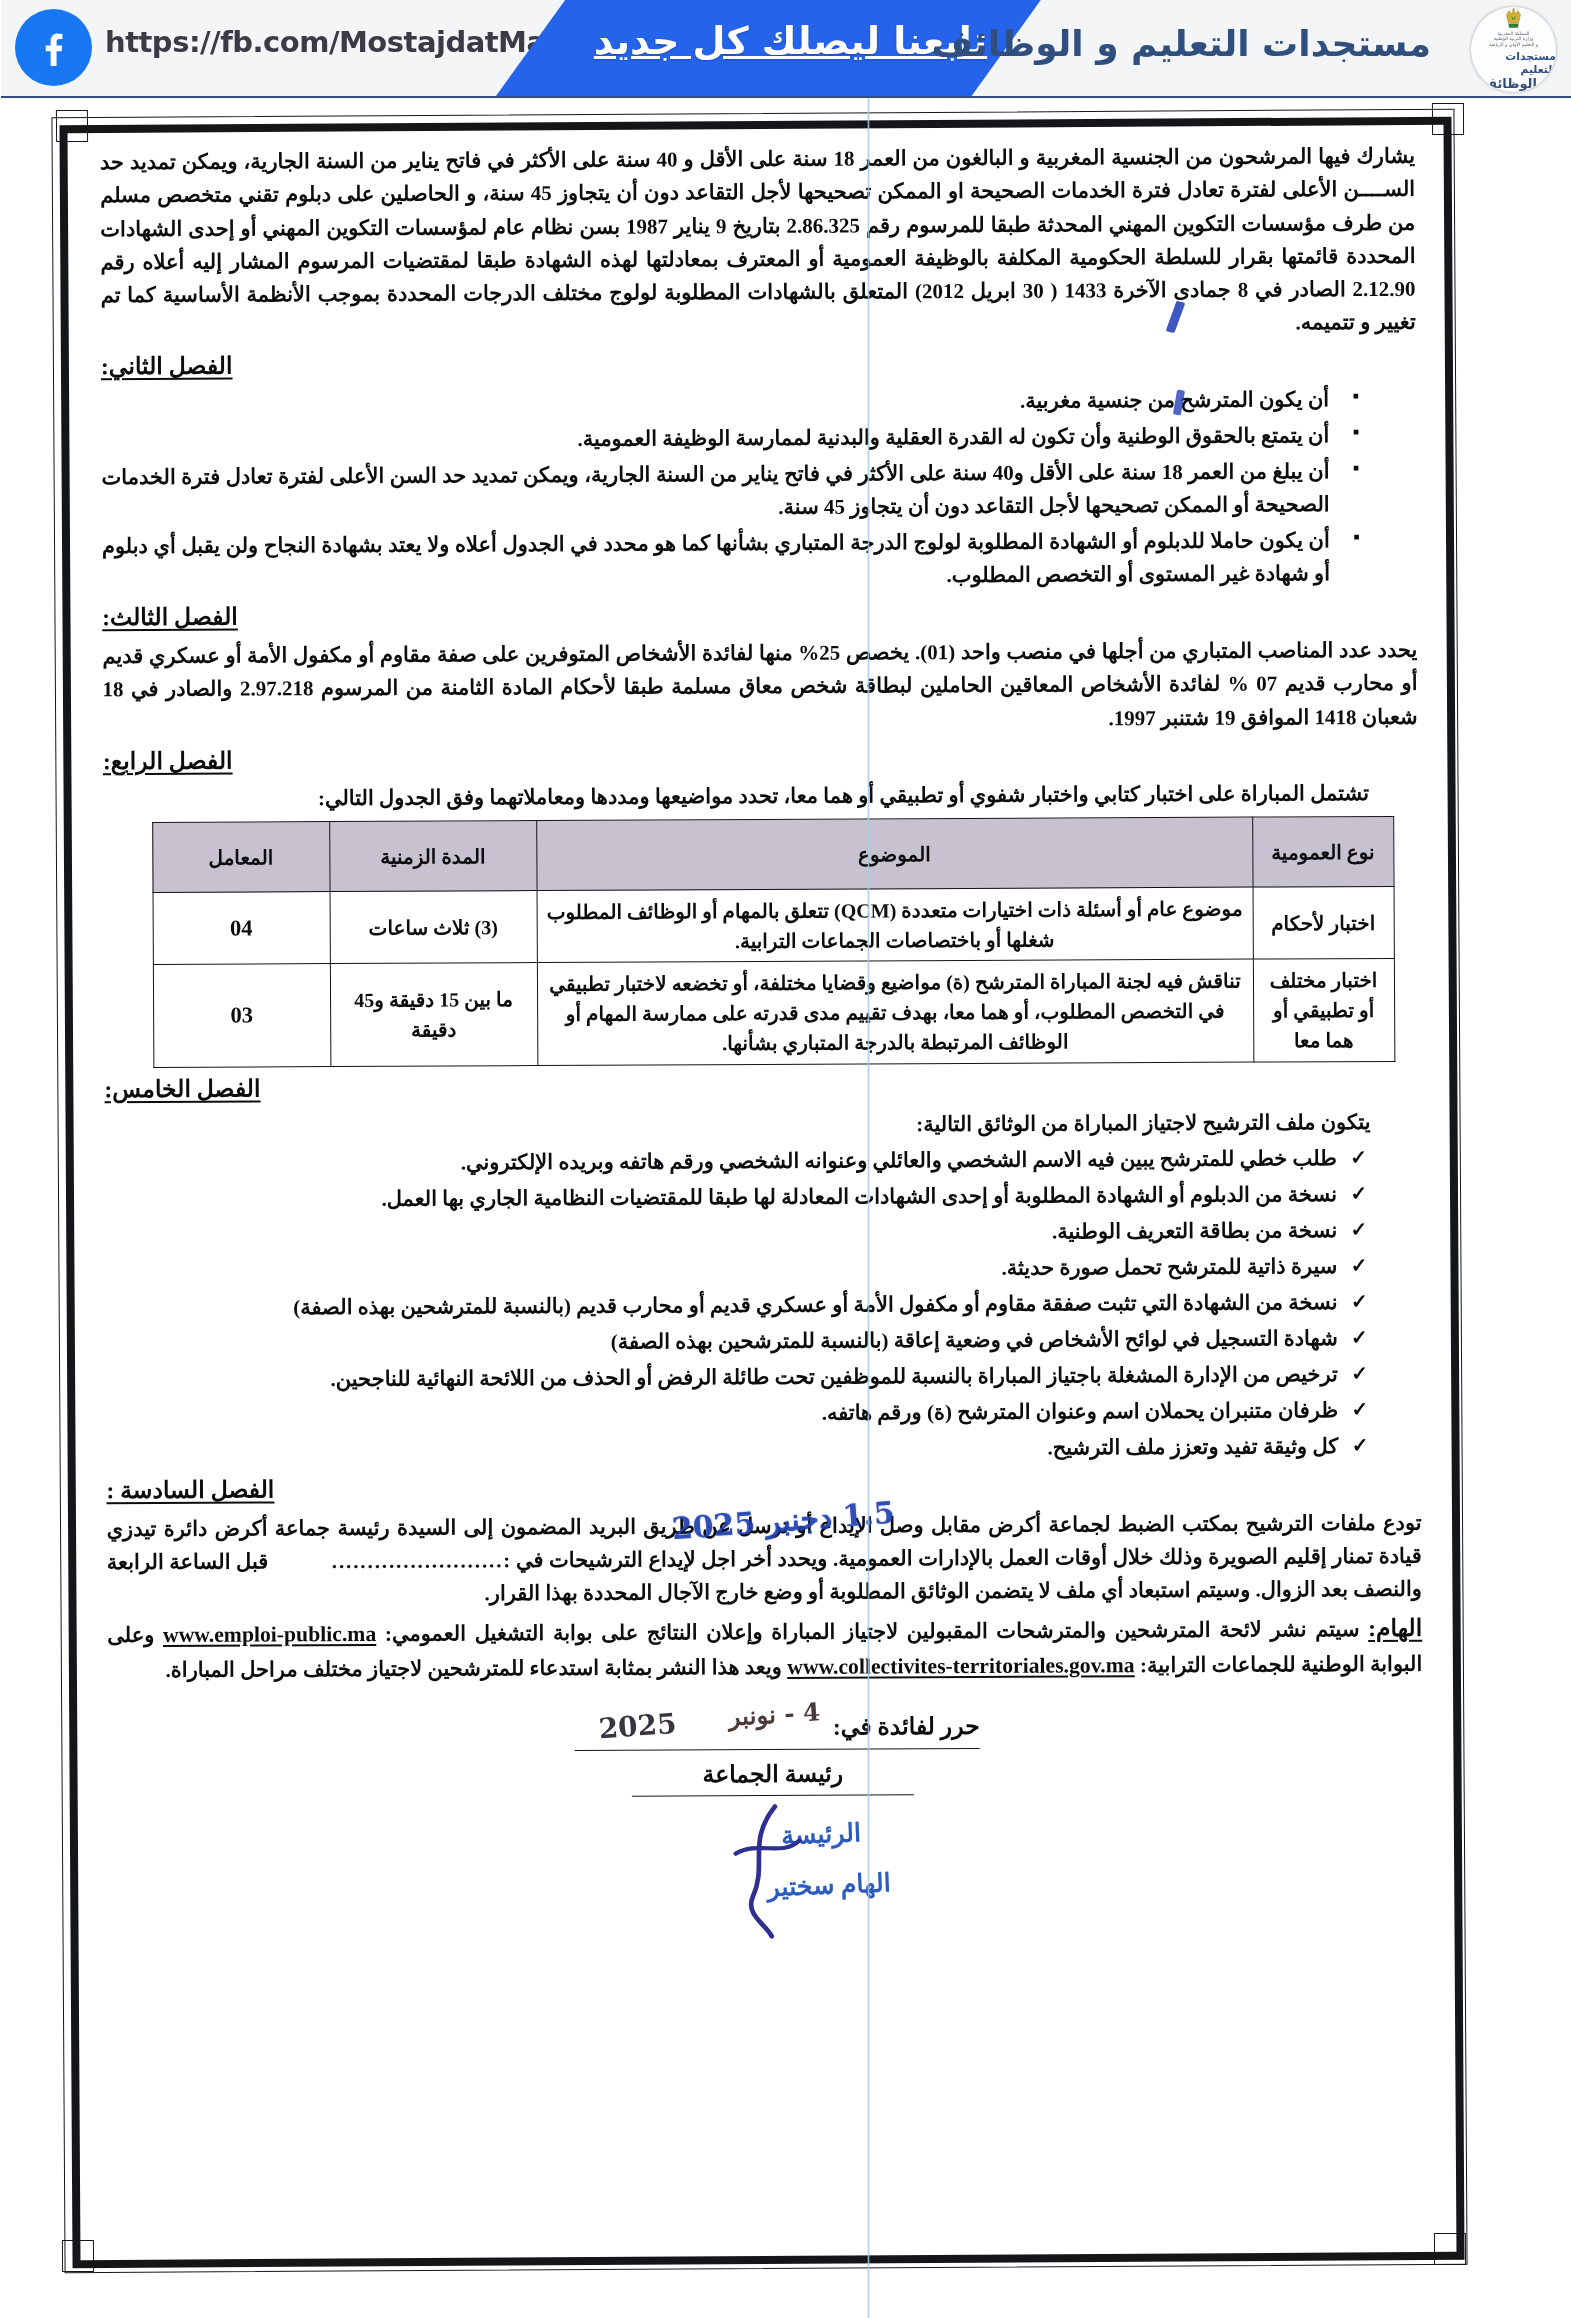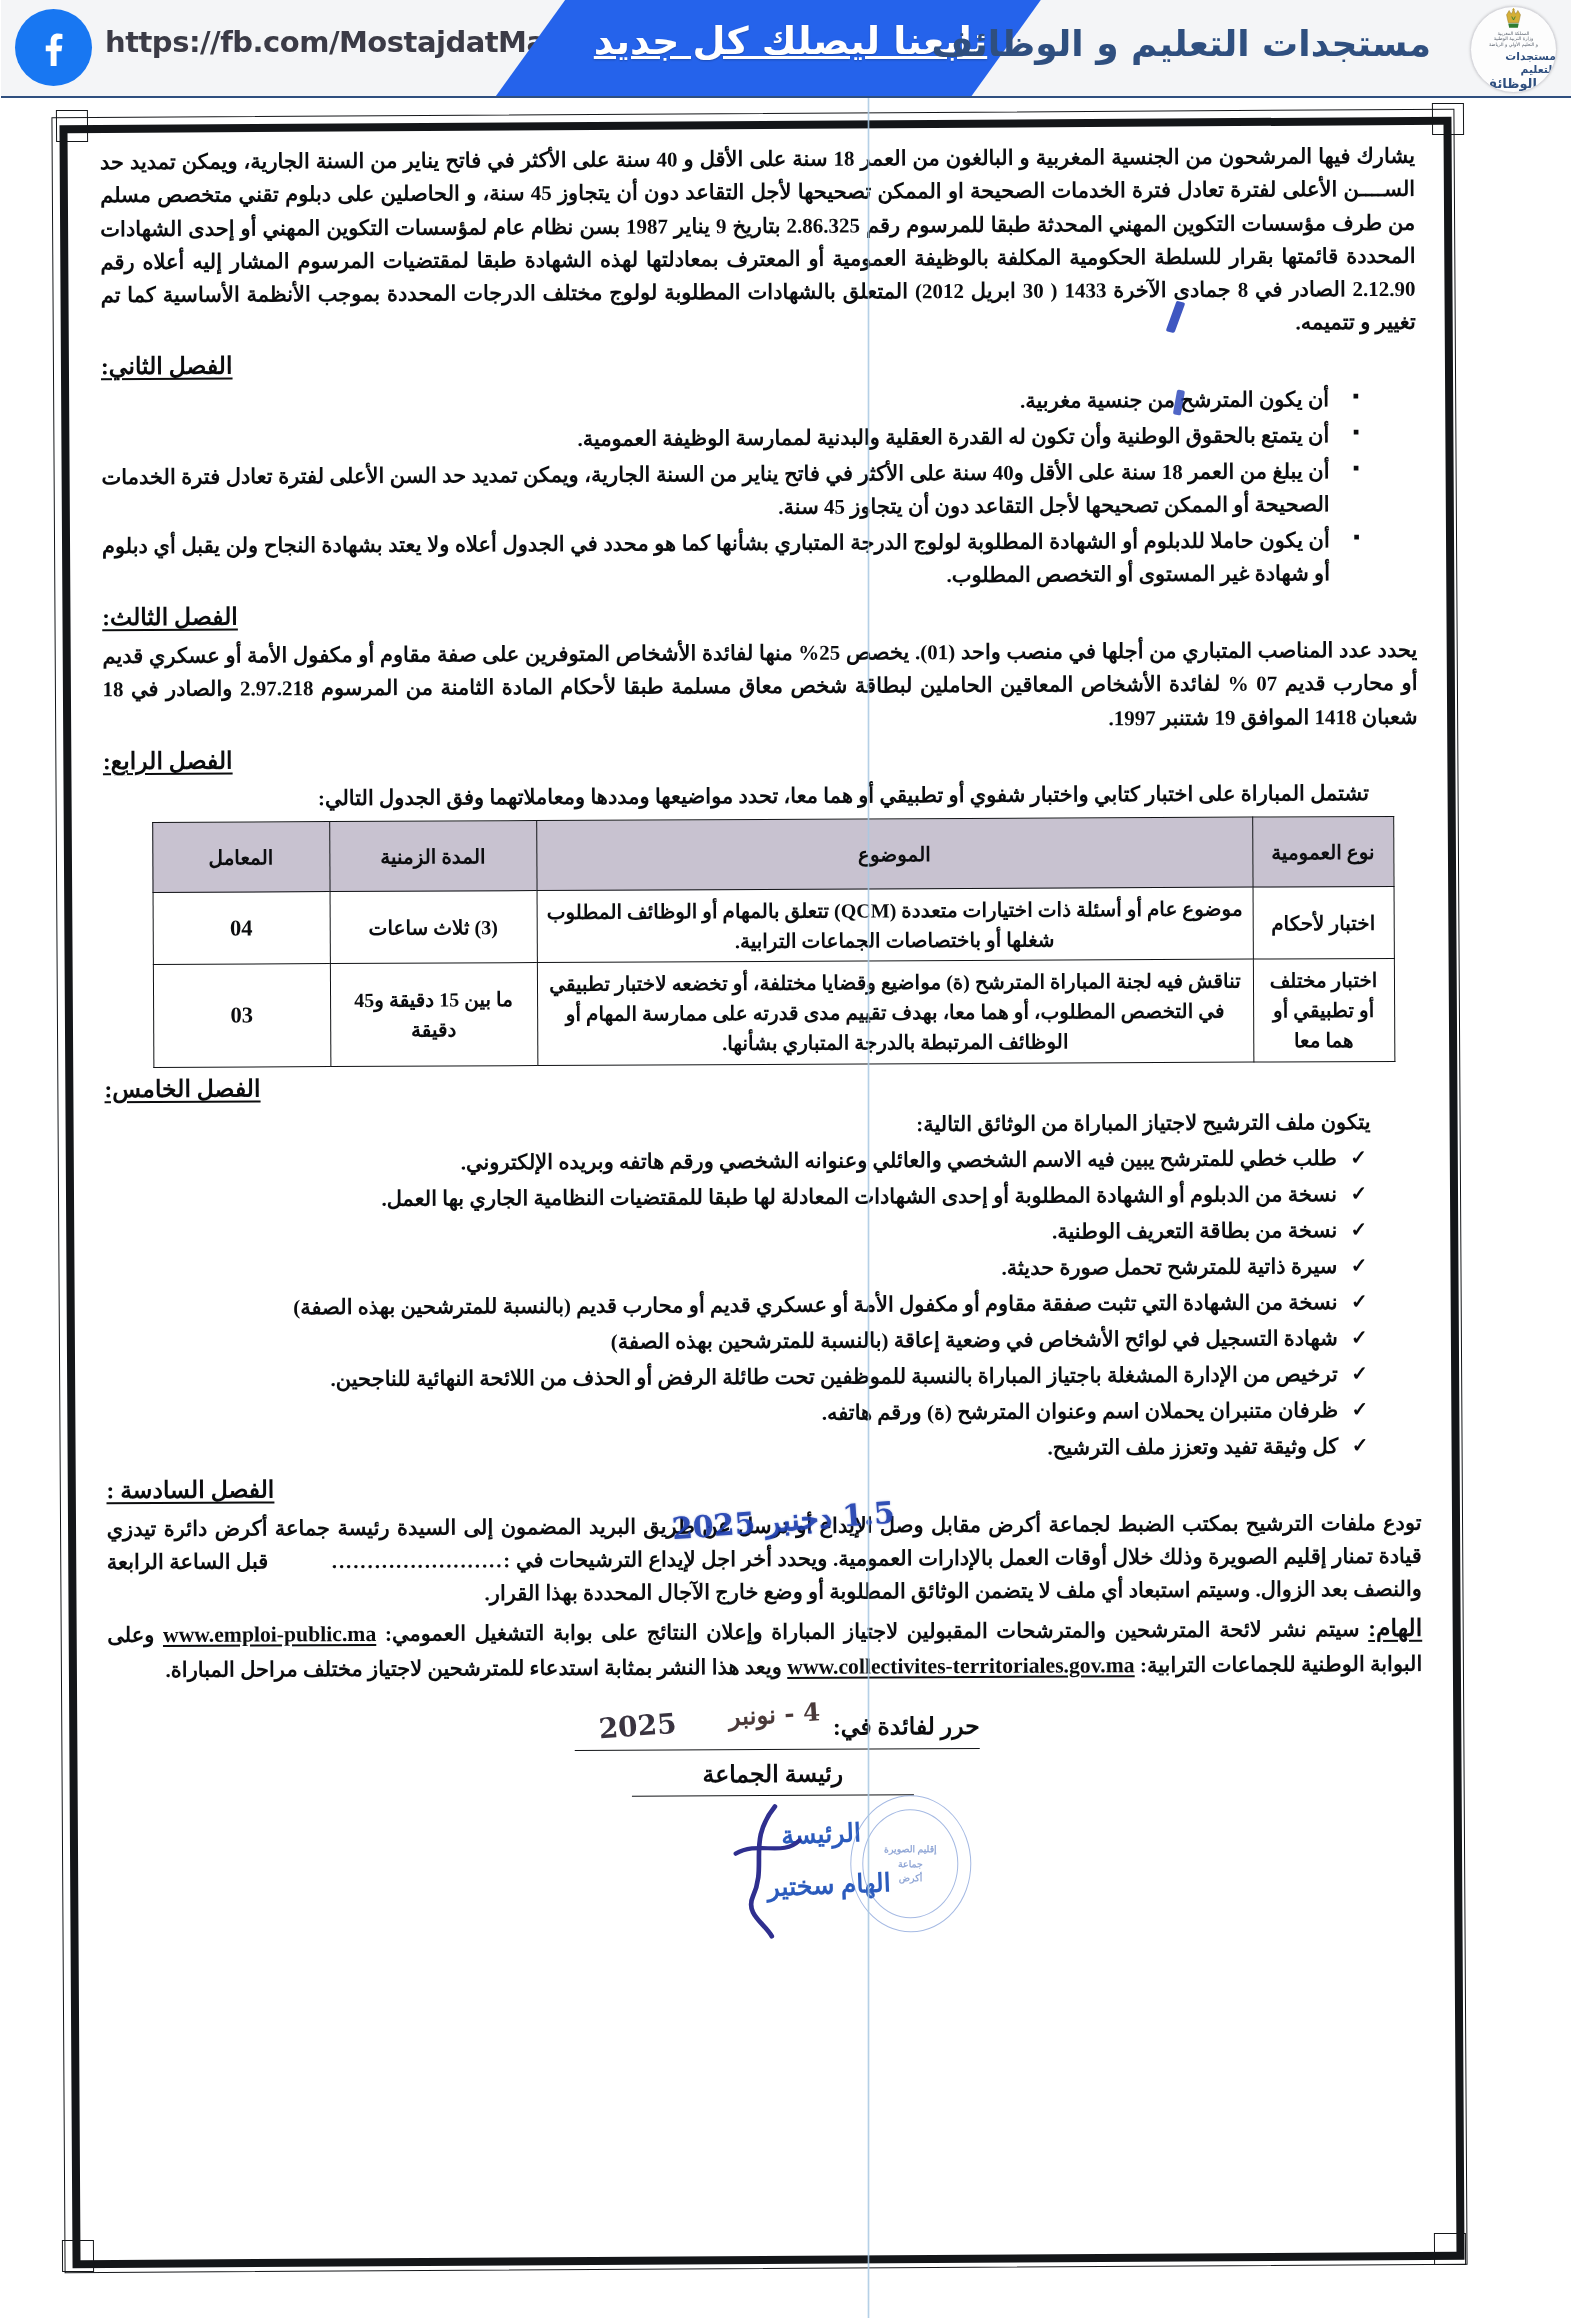--- a/index.html
+++ b/index.html
@@ -544,21 +544,18 @@
         <div class="sign-title">رئيسة الجماعة</div>
 
         <div class="sign-name-1">الرئيسة</div>
         <div class="sign-name-2">الهام سختير</div>
 
         <svg class="sign-scribble" viewBox="0 0 120 150" aria-hidden="true">
           <path d="M70 8 C40 45, 62 70, 46 104 C38 122, 58 132, 66 146" fill="none" stroke="#2f2f8f" stroke-width="5" stroke-linecap="round"></path>
           <path d="M28 58 C52 44, 78 62, 96 44" fill="none" stroke="#2f2f8f" stroke-width="4.5" stroke-linecap="round"></path>
         </svg>
 
-        <div class="round-stamp">
-          <div class="stamp-txt">إقليم الصويرة<br>جماعة<br>أكرض</div>
-        </div>
       </div>
     </div>
 
   </div>
 </div>
 
 
 </body></html>

